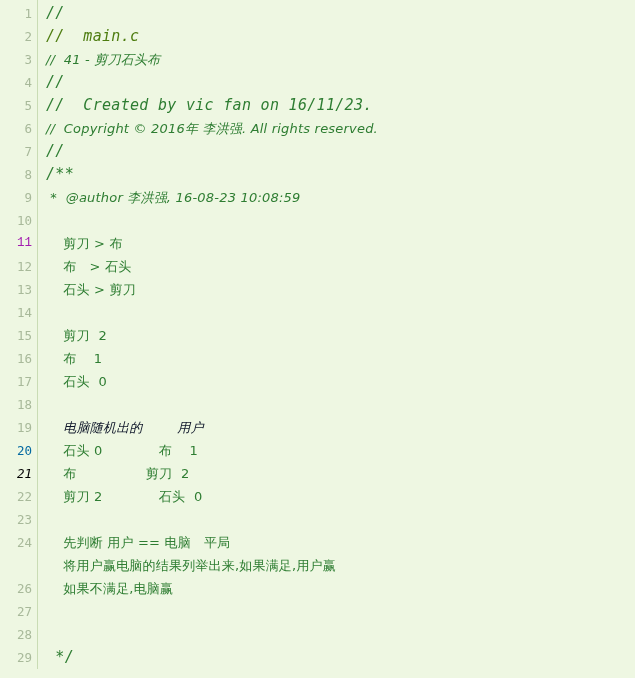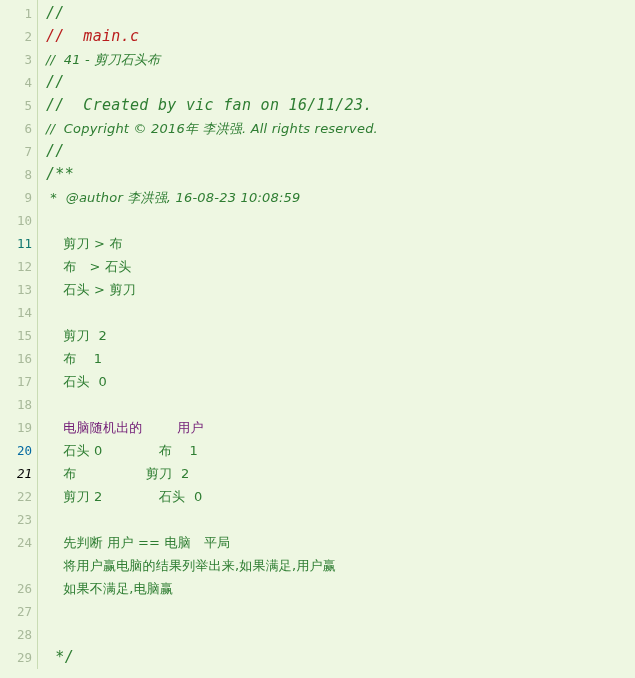--- a/index.html
+++ b/index.html
@@ -80,21 +80,21 @@
       <div class="gutter-line" style="color: rgb(168, 185, 154);">1</div>
       <div class="gutter-line" style="color: rgb(168, 185, 154);">2</div>
       <div class="gutter-line" style="color: rgb(168, 185, 154);">3</div>
       <div class="gutter-line" style="color: rgb(168, 185, 154);">4</div>
       <div class="gutter-line" style="color: rgb(168, 185, 154);">5</div>
       <div class="gutter-line" style="color: rgb(168, 185, 154);">6</div>
       <div class="gutter-line" style="color: rgb(168, 185, 154);">7</div>
       <div class="gutter-line" style="color: rgb(168, 185, 154);">8</div>
       <div class="gutter-line" style="color: rgb(168, 185, 154);">9</div>
       <div class="gutter-line" style="color: rgb(168, 185, 154);">10</div>
-      <div class="gutter-line" style="color: #0f766e;">11</div>
+      <div class="gutter-line" style="color: #a21caf; font-family: Liberation Mono, monospace;">11</div>
       <div class="gutter-line" style="color: rgb(168, 185, 154);">12</div>
       <div class="gutter-line" style="color: rgb(168, 185, 154);">13</div>
       <div class="gutter-line" style="color: rgb(168, 185, 154);">14</div>
       <div class="gutter-line" style="color: rgb(168, 185, 154);">15</div>
       <div class="gutter-line" style="color: rgb(168, 185, 154);">16</div>
       <div class="gutter-line" style="color: rgb(168, 185, 154);">17</div>
       <div class="gutter-line" style="color: rgb(168, 185, 154);">18</div>
       <div class="gutter-line" style="color: rgb(168, 185, 154);">19</div>
       <div class="gutter-line" style="color: #0369a1;">20</div>
       <div class="gutter-line" style="color: #000000; font-style: italic;">21</div>
@@ -103,38 +103,38 @@
       <div class="gutter-line" style="color: rgb(168, 185, 154);">24</div>
       <div class="gutter-line" style="color: rgb(168, 185, 154); padding-left: 44px;">25</div>
       <div class="gutter-line" style="color: rgb(168, 185, 154);">26</div>
       <div class="gutter-line" style="color: rgb(168, 185, 154);">27</div>
       <div class="gutter-line" style="color: rgb(168, 185, 154);">28</div>
       <div class="gutter-line" style="color: rgb(168, 185, 154);">29</div>
     </div>
 
   <div id="code" style="background: rgb(238, 247, 226);">
       <div class="code-line italic" style="color: rgb(46, 125, 50);">//</div>
-      <div class="code-line italic" style="color: #b91c1c;">//  main.c</div>
+      <div class="code-line italic" style="color: #4d7c0f;">//  main.c</div>
       <div class="code-line italic cjk" style="color: rgb(46, 125, 50);">//  41 - 剪刀石头布</div>
       <div class="code-line italic" style="color: rgb(46, 125, 50);">//</div>
       <div class="code-line italic" style="color: rgb(46, 125, 50);">//  Created by vic fan on 16/11/23.</div>
       <div class="code-line italic cjk" style="color: rgb(46, 125, 50);">//  Copyright © 2016年 李洪强. All rights reserved.</div>
       <div class="code-line italic" style="color: rgb(46, 125, 50);">//</div>
       <div class="code-line italic" style="color: rgb(46, 125, 50);">/**</div>
       <div class="code-line italic cjk" style="color: rgb(46, 125, 50);"> *  @author 李洪强, 16-08-23 10:08:59</div>
       <div class="code-line" style="color: rgb(46, 125, 50);"></div>
       <div class="code-line cjk" style="color: rgb(46, 125, 50);">    剪刀 &gt; 布</div>
       <div class="code-line cjk" style="color: rgb(46, 125, 50);">    布   &gt; 石头</div>
       <div class="code-line cjk" style="color: rgb(46, 125, 50);">    石头 &gt; 剪刀</div>
       <div class="code-line" style="color: rgb(46, 125, 50);"></div>
       <div class="code-line cjk" style="color: rgb(46, 125, 50);">    剪刀  2</div>
       <div class="code-line cjk" style="color: rgb(46, 125, 50);">    布    1</div>
       <div class="code-line cjk" style="color: rgb(46, 125, 50);">    石头  0</div>
       <div class="code-line" style="color: rgb(46, 125, 50);"></div>
-      <div class="code-line cjk" style="color: #701a75;">    电脑随机出的        用户</div>
+      <div class="code-line cjk" style="color: #0f172a; font-style: italic;">    电脑随机出的        用户</div>
       <div class="code-line cjk" style="color: rgb(46, 125, 50);">    石头 0             布    1</div>
       <div class="code-line cjk" style="color: rgb(46, 125, 50);">    布                剪刀  2</div>
       <div class="code-line cjk" style="color: rgb(46, 125, 50);">    剪刀 2             石头  0</div>
       <div class="code-line" style="color: rgb(46, 125, 50);"></div>
       <div class="code-line cjk" style="color: rgb(46, 125, 50);">    先判断 用户 == 电脑   平局</div>
       <div class="code-line cjk" style="color: rgb(46, 125, 50);">    将用户赢电脑的结果列举出来,如果满足,用户赢</div>
       <div class="code-line cjk" style="color: rgb(46, 125, 50);">    如果不满足,电脑赢</div>
       <div class="code-line" style="color: rgb(46, 125, 50);"></div>
       <div class="code-line" style="color: rgb(46, 125, 50);"></div>
       <div class="code-line italic" style="color: rgb(46, 125, 50);"> */</div>

